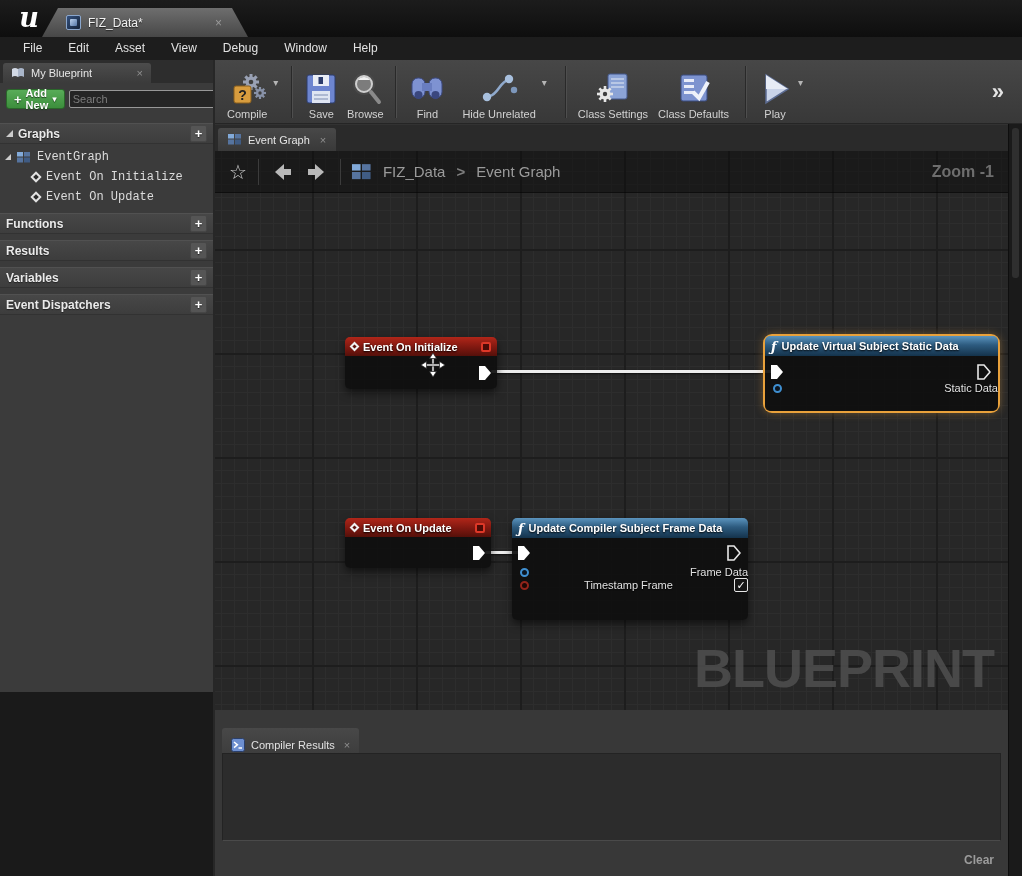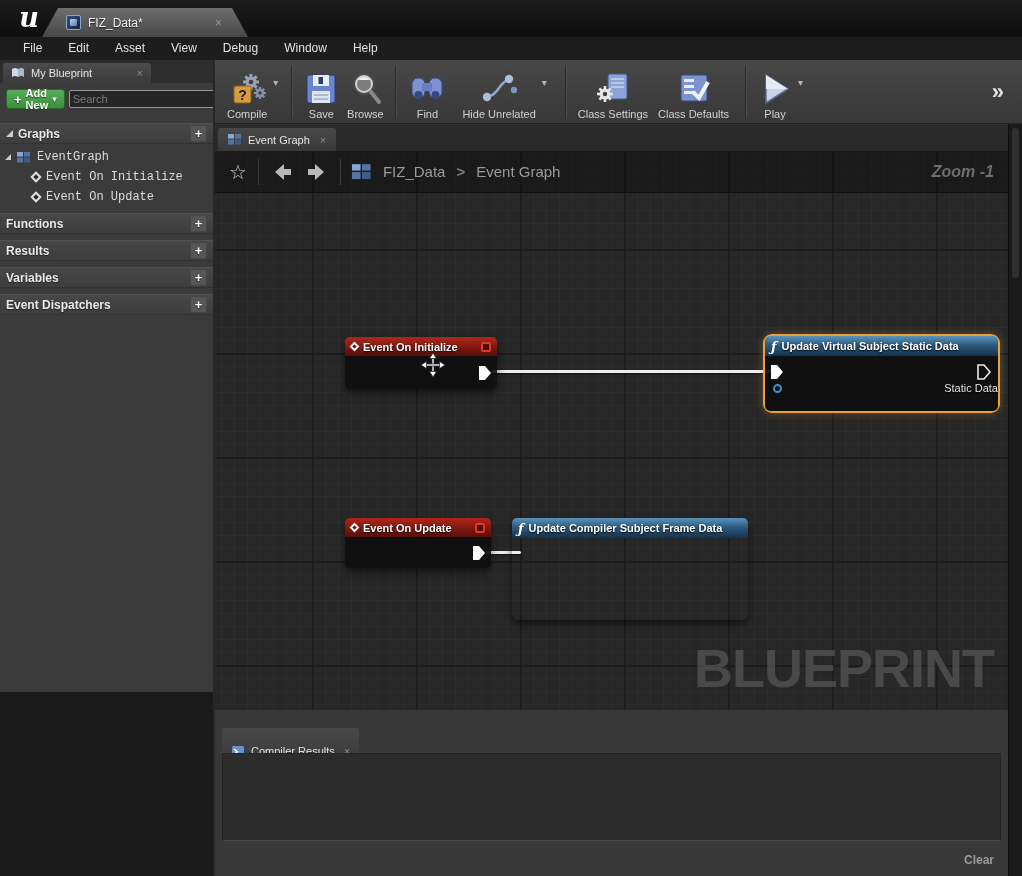--- a/index.html
+++ b/index.html
@@ -93,21 +93,21 @@
       linear-gradient(to bottom, #2d2d2d 1px, transparent 1px);
     background-size:104px 104px,104px 104px,13px 13px,13px 13px;
     background-position:-7px -6px; }
   .crumbbar { position:absolute; left:0; top:0; width:100%; height:42px;
     background:rgba(10,10,10,0.45); border-bottom:1px solid rgba(0,0,0,0.45);
     display:flex; align-items:center; padding:0 14px; gap:11px; }
   .star-icon { color:#cdcdcd; font-size:20px; line-height:20px; }
   .crumb-sep-line { width:1px; height:26px; background:#3c3c3c; }
   .crumb-text { font-size:15px; color:#9b9b9b; }
   .crumb-gt { font-size:15px; font-weight:bold; color:#7f7f7f; }
-  .zoom-label { margin-left:auto; font-size:16px; font-weight:bold; color:#6e6e6e;font-style:italic; }
+  .zoom-label { margin-left:auto; font-size:16px; font-weight:bold; color:#6e6e6e; }
   .watermark { position:absolute; right:14px; top:486px; font-size:54px; font-weight:bold;
     letter-spacing:-1px; color:#4f4f4f; opacity:0.85; }
   
   .node { position:absolute; border-radius:6px; box-shadow:0 4px 9px rgba(0,0,0,0.55); }
   .node.selected { box-shadow:0 0 0 2px #e9a13b, 0 0 8px 2px rgba(233,161,59,0.35); border-radius:7px; }
   .node-header { height:19px; border-radius:5px 5px 0 0; display:flex; align-items:center;
     gap:5px; padding:0 6px; }
   .node-header.red { background:linear-gradient(180deg,#b12619 0%,#7e1810 55%,#55100a 100%); }
   .node-header.blue { height:20px; background:linear-gradient(180deg,#5b94be 0%,#2d5b7f 45%,#14334c 100%); }
   .node-title { font-size:11px; font-weight:bold; color:#fff; text-shadow:0 1px 2px #000; white-space:nowrap; }
@@ -130,21 +130,21 @@
   .wire { position:absolute; height:3px; background:#ededed; border-radius:2px;
     box-shadow:0 1px 2px rgba(0,0,0,0.6); }
   .move-cursor { position:absolute; }
   
   .vscrollbar { position:absolute; right:0; top:64px; bottom:0; width:14px; background:#1a1a1a;
     border-left:1px solid #0e0e0e; }
   .vscrollbar .thumb { margin:4px 3px 0 3px; height:150px; background:#2f2f2f; border-radius:3px; }
   
   .compiler { position:absolute; left:0; top:650px; width:793px; height:166px; background:#383838; }
   .compiler-tab { position:absolute; left:7px; top:18px; height:23px; display:inline-flex;
-    gap:6px; background:linear-gradient(#484848,#3a3a3a);
+    align-items:center; gap:6px; background:linear-gradient(#484848,#3a3a3a);
     border-radius:3px 3px 0 0; padding:17px 9px; font-size:11px; color:#e2e2e2; }
   .compiler-tab-close { color:#8f8f8f; font-size:11px; margin-left:3px; }
   .compiler-output { position:absolute; left:7px; top:43px; width:779px; height:88px;
     background:#2c2c2c; border:1px solid #232323; border-bottom-color:#4a4a4a; }
   .clear-btn { position:absolute; right:14px; bottom:9px; font-size:12px; font-weight:bold; color:#9c9c9c; }
 </style>
 </head>
 <body>
 
 <div class="app">
@@ -477,20 +477,37 @@
               <polygon points="1,1 7,1 13,8 7,15 1,15" fill="#ffffff"></polygon>
             </svg>
         </div>
       </div>
 
       <div class="node" style="left:297px; top:367px; width:236px; height:102px;">
         <div class="node-header blue">
           <span class="fn-icon">ƒ</span>
           <span class="node-title">Update Compiler Subject Frame Data</span>
         </div>
+        <div class="node-body" style="height:82px;">
+          <svg class="exec-pin" style="left:5px; top:7px;" width="14" height="16" viewBox="0 0 14 16">
+              <polygon points="1,1 7,1 13,8 7,15 1,15" fill="#ffffff"></polygon>
+            </svg>
+          <svg class="exec-pin" style="right:7px; top:7px;" width="14" height="16" viewBox="0 0 14 16">
+              <polygon points="1,1 7,1 13,8 7,15 1,15" fill="none" stroke="#e8e8e8" stroke-width="1.6"></polygon>
+            </svg>
+          <div class="pin-row" style="padding-top:34px;">
+            <span class="ring-pin blue"></span>
+            <span class="pin-label">Frame Data</span>
+          </div>
+          <div class="pin-row" style="padding-top:4px;">
+            <span class="ring-pin red"></span>
+            <span class="pin-label">Timestamp Frame</span>
+            <span class="checkbox">✓</span>
+          </div>
+        </div>
       </div>
 
       <div class="watermark">BLUEPRINT</div>
     </div>
 
     <div class="compiler">
       <div class="compiler-tab">
         <svg width="14" height="14" viewBox="0 0 14 14">
           <rect x="0.5" y="0.5" width="13" height="13" rx="2" fill="#6d8fd0" stroke="#2a3f6a"></rect>
           <path d="M3 4 L6.4 6.8 L3 9.6" stroke="#fff" stroke-width="1.5" fill="none"></path>

